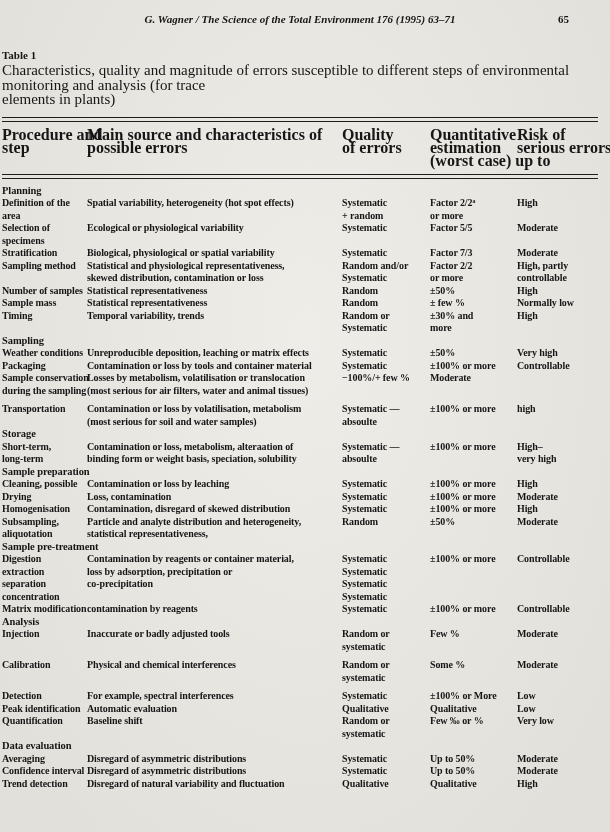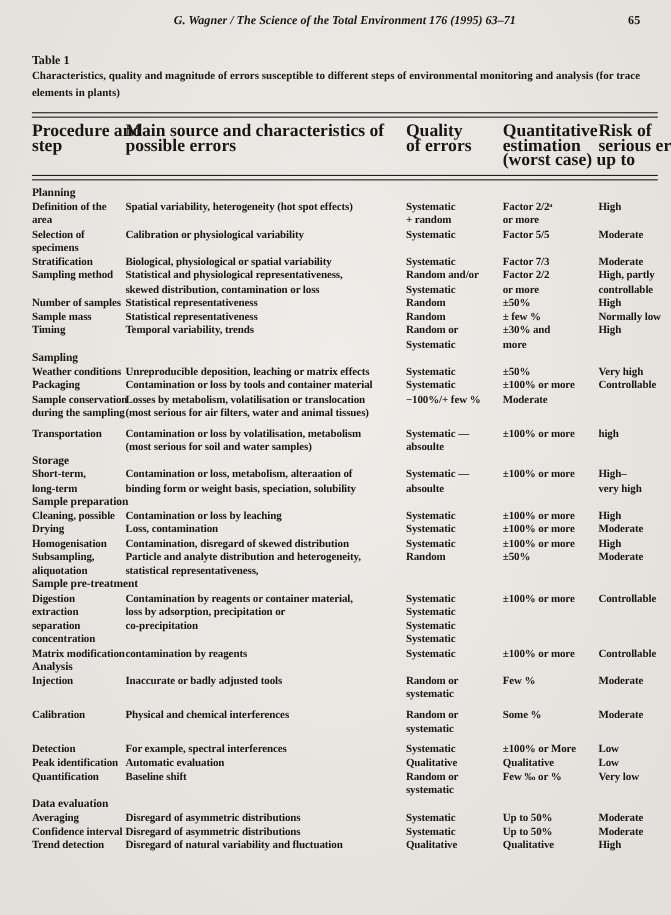--- a/index.html
+++ b/index.html
@@ -6,51 +6,51 @@
   body{
     width:610px;height:832px;
     background:#e9e7e1;
     font-family:"Liberation Serif","DejaVu Serif",serif;
     color:#161616;
     overflow:hidden;
     position:relative;
   }
   .page{
     width:610px;height:832px;
-    padding:8px 12px 0 29px;
+    padding:8px 12px 0 2px;
     box-sizing:border-box;
     background:
       radial-gradient(ellipse at 50% 40%, rgba(255,255,255,0.25), rgba(0,0,0,0.03) 90%),
       #e9e7e1;
   }
   .running-head{
     position:relative;
     text-align:center;
     font-style:italic;
     font-weight:bold;
     font-size:11px;
     line-height:14px;
     margin-top:4px;
   }
   .page-number{
     position:absolute;
-    right:16px;top:0;
+    right:29px;top:0;
     font-style:normal;
     font-weight:bold;
     font-size:11px;
   }
   .table-label{
     margin-top:22px;
     font-size:11px;
     font-weight:bold;
     line-height:14px;
   }
   .table-caption{
-    font-size:10px;
-    font-weight:bold;
+    font-size:15px;
+    font-weight:normal;
     line-height:14.5px;
     white-space:pre-line;
     margin-top:1px;
   }
   .rule2{
     height:3px;
     border-top:1.4px solid #1d1d1d;
     border-bottom:1.1px solid #1d1d1d;
   }
   .rule-top{margin-top:10px;}
@@ -126,21 +126,21 @@
           <div class="cell">Spatial variability, heterogeneity (hot spot effects)</div>
           <div class="cell">Systematic
 + random</div>
           <div class="cell">Factor 2/2ᵃ
 or more</div>
           <div class="cell">High</div>
         </div>
         <div class="row">
           <div class="cell">Selection of
 specimens</div>
-          <div class="cell">Calibration or physiological variability</div>
+          <div class="cell">Ecological or physiological variability</div>
           <div class="cell">Systematic</div>
           <div class="cell">Factor 5/5</div>
           <div class="cell">Moderate</div>
         </div>
         <div class="row">
           <div class="cell">Stratification</div>
           <div class="cell">Biological, physiological or spatial variability</div>
           <div class="cell">Systematic</div>
           <div class="cell">Factor 7/3</div>
           <div class="cell">Moderate</div>

